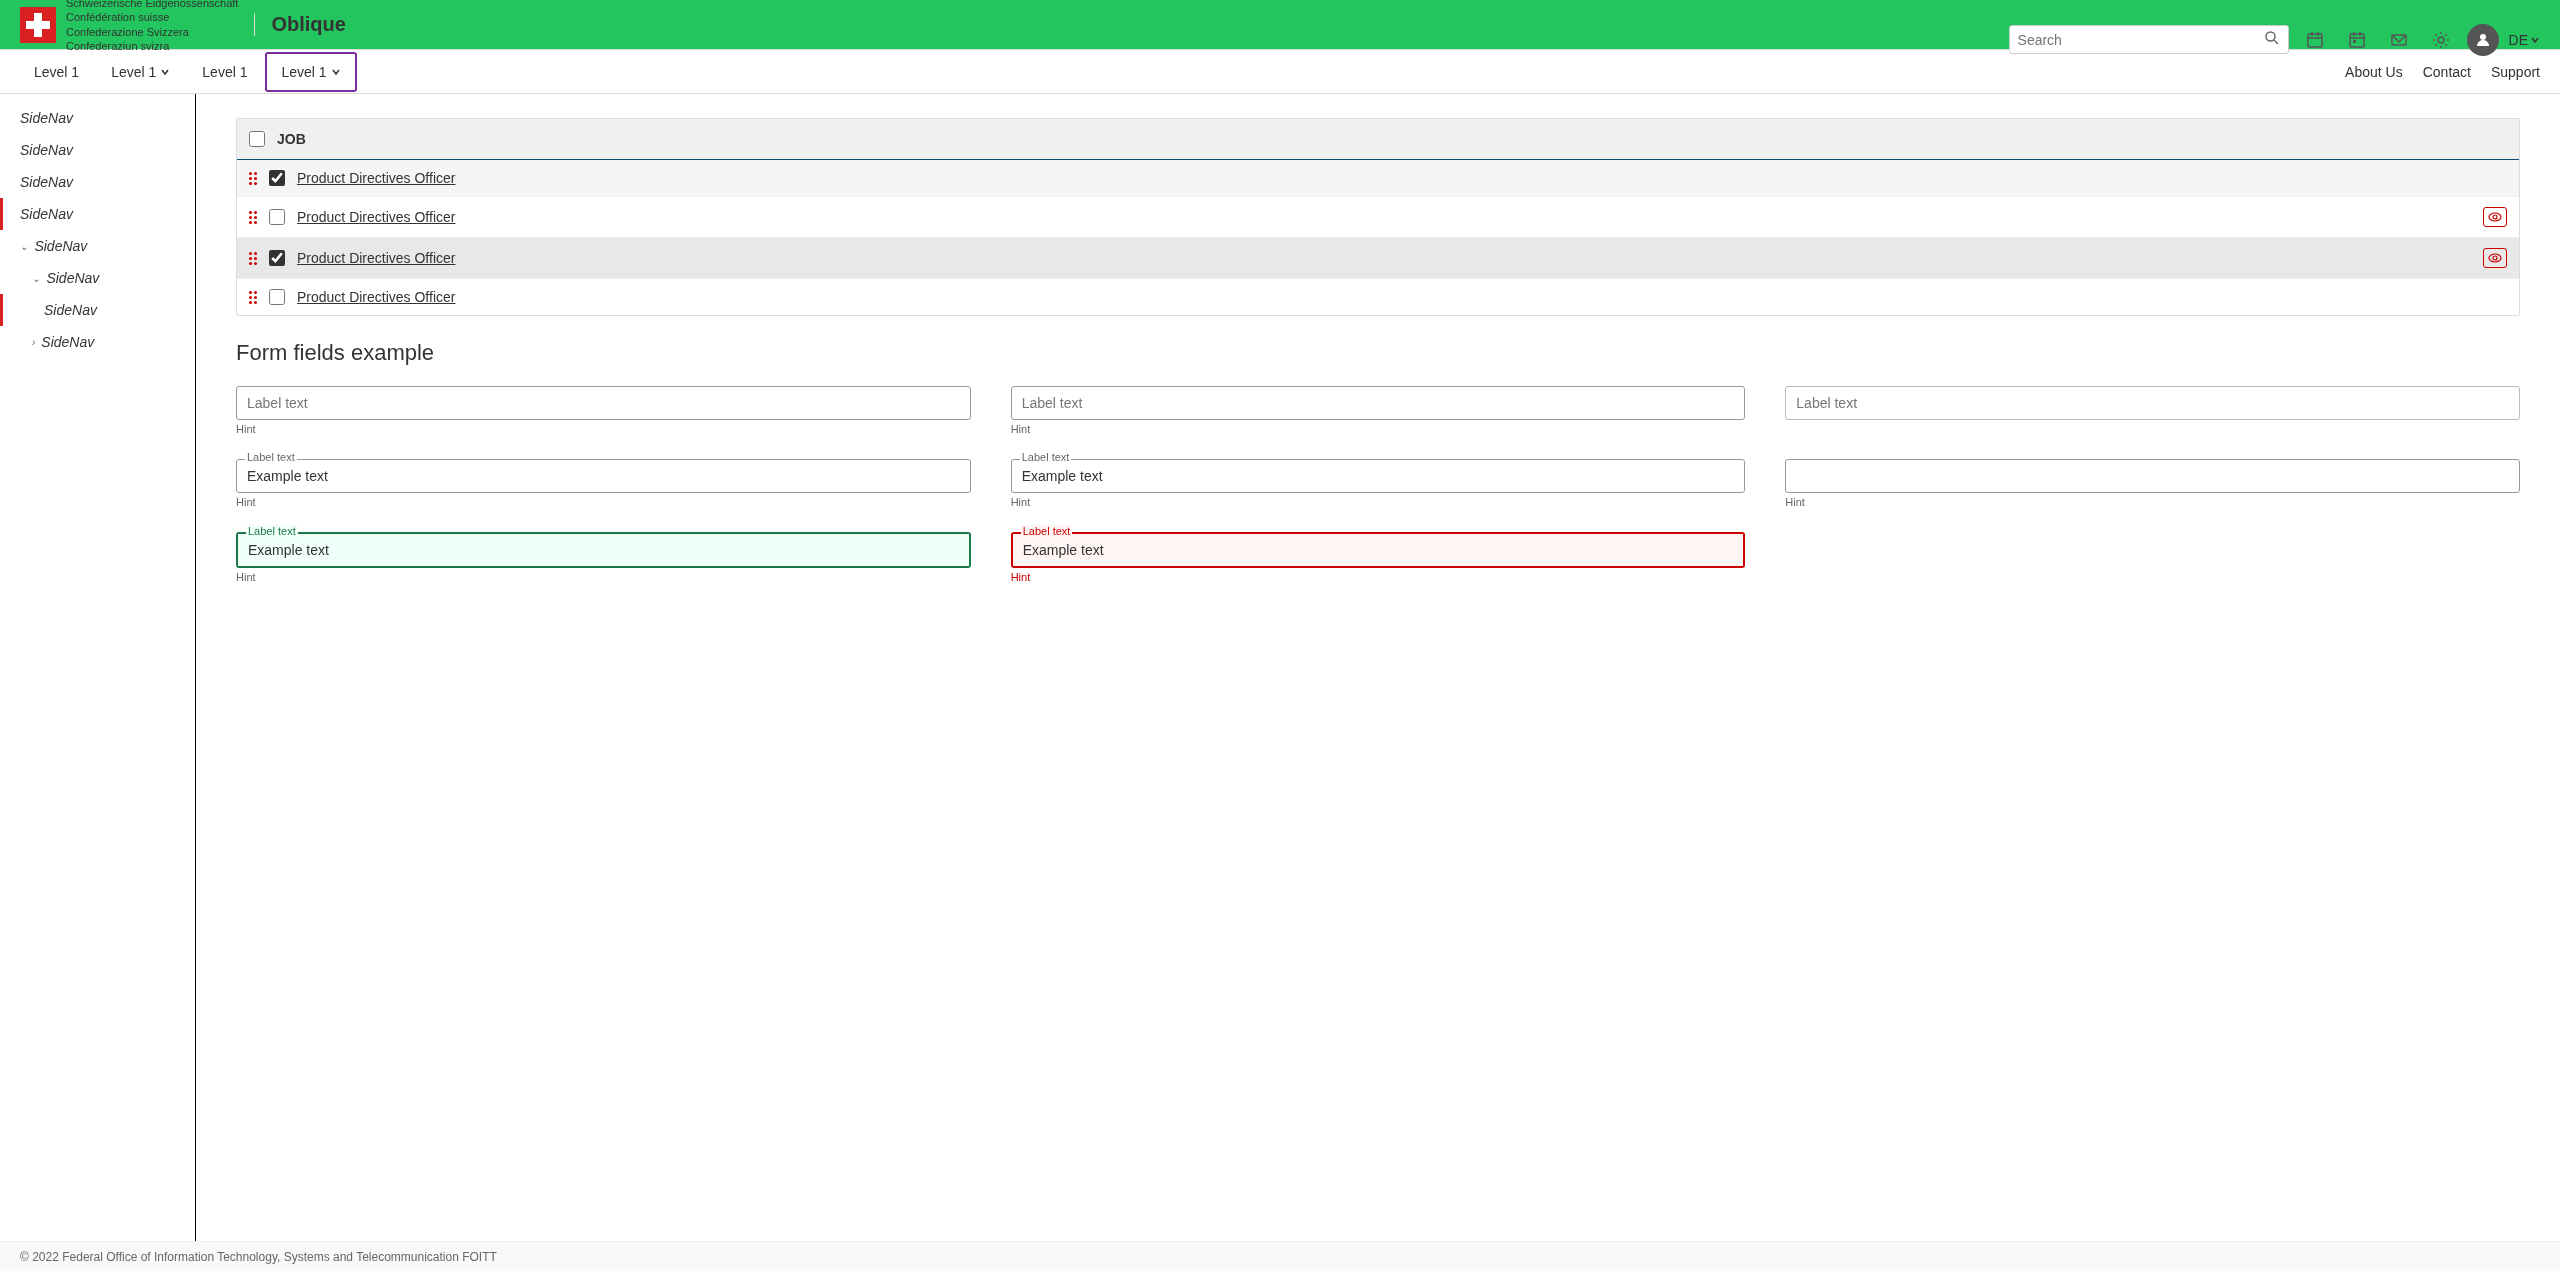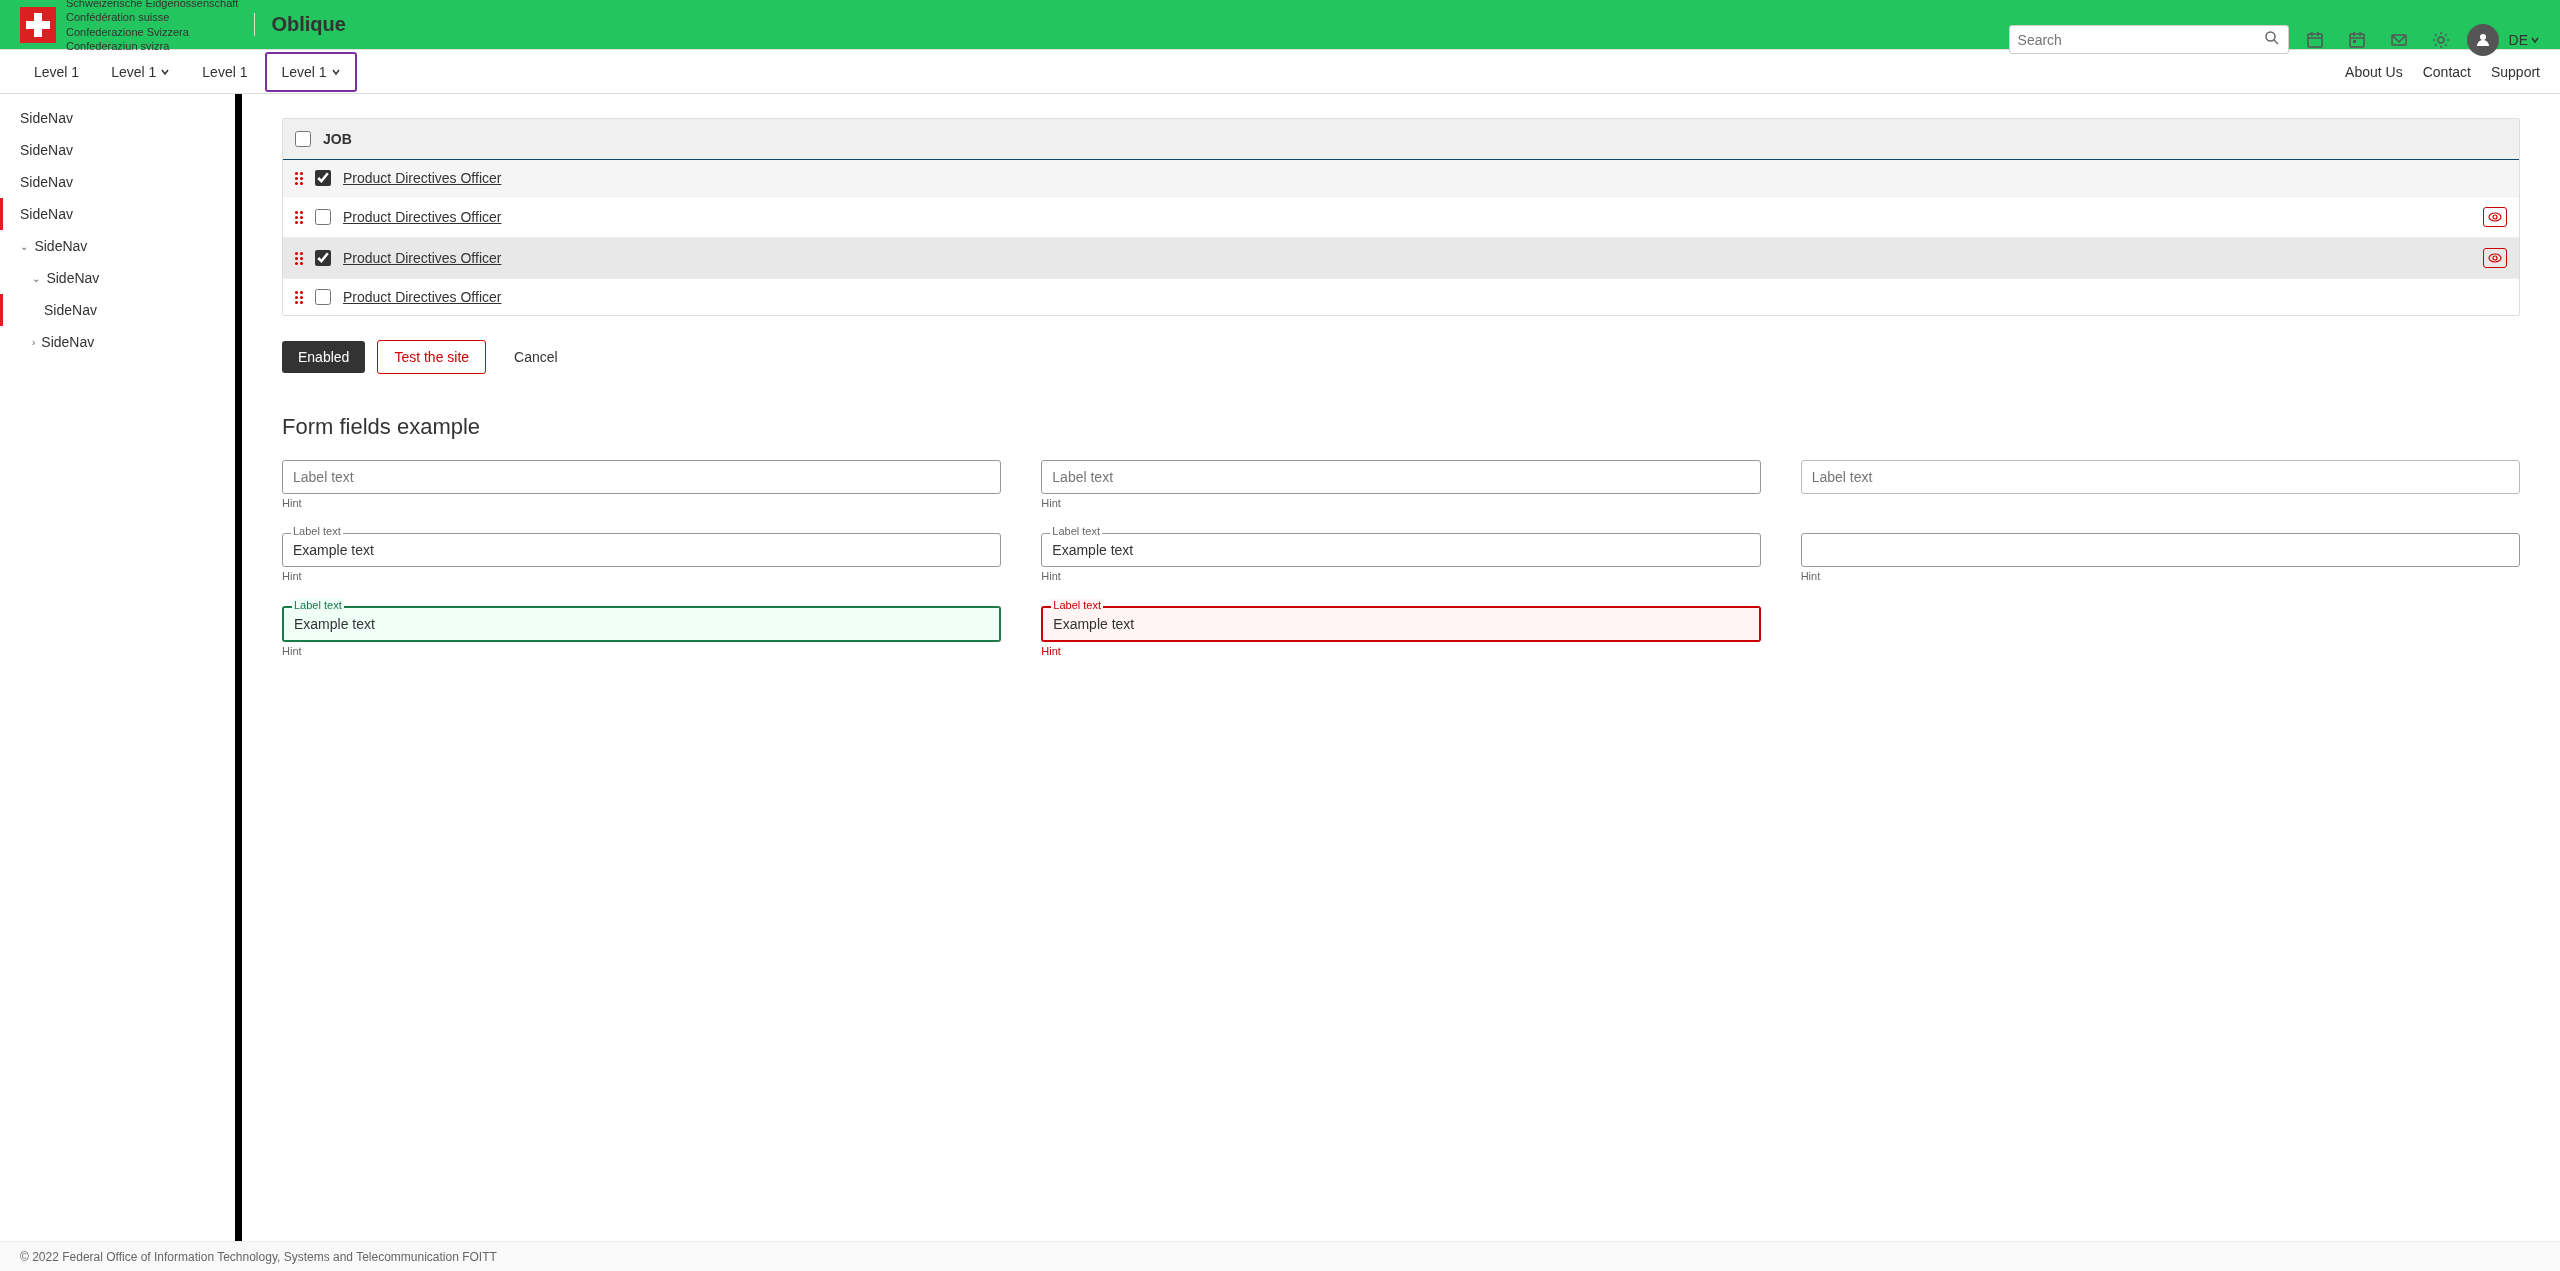--- a/index.html
+++ b/index.html
@@ -143,25 +143,26 @@
     }
 
     
     .layout {
       display: flex;
       min-height: calc(100vh - 94px - 30px);
     }
 
     
     .sidebar {
-      width: 242px;
-      border-right: 7px solid #000000;
+      width: 196px;
+      border-right: 1px solid #000000;
       background: #fff;
       padding: 8px 0;
       flex-shrink: 0;
+      font-style: italic;
     }
     .sidebar-item {
       padding: 8px 20px;
       font-size: 14px;
       cursor: pointer;
       color: #333;
       display: flex;
       align-items: center;
       gap: 6px;
       position: relative;
@@ -629,25 +630,20 @@
               <span class="drag-dot"></span>
               <span class="drag-dot"></span>
             </div>
         </div>
         <input type="checkbox" class="cb" style="">
         <span class="cell-text">Product Directives Officer</span>
         <div class="eye-placeholder"></div>
       </div>
     </div>
 
-    <div class="action-bar">
-      <button class="btn-enabled">Enabled</button>
-      <button class="btn-test-site">Test the site</button>
-      <button class="btn-cancel">Cancel</button>
-    </div>
 
     <h2 class="form-section-title">Form fields example</h2>
 
     <div class="form-grid" style="margin-bottom: 24px;">
 
       <div class="form-field">
         <div class="field-wrapper">
           <input type="text" placeholder="Label text" style="">
         </div>
         <span class="hint-text">Hint</span>

